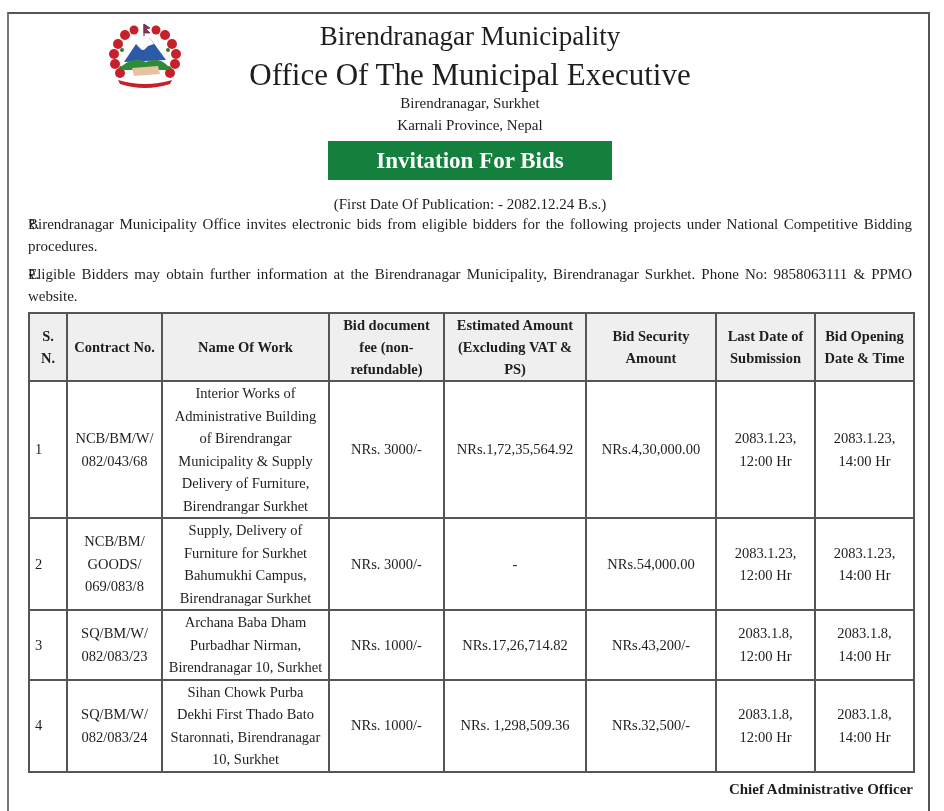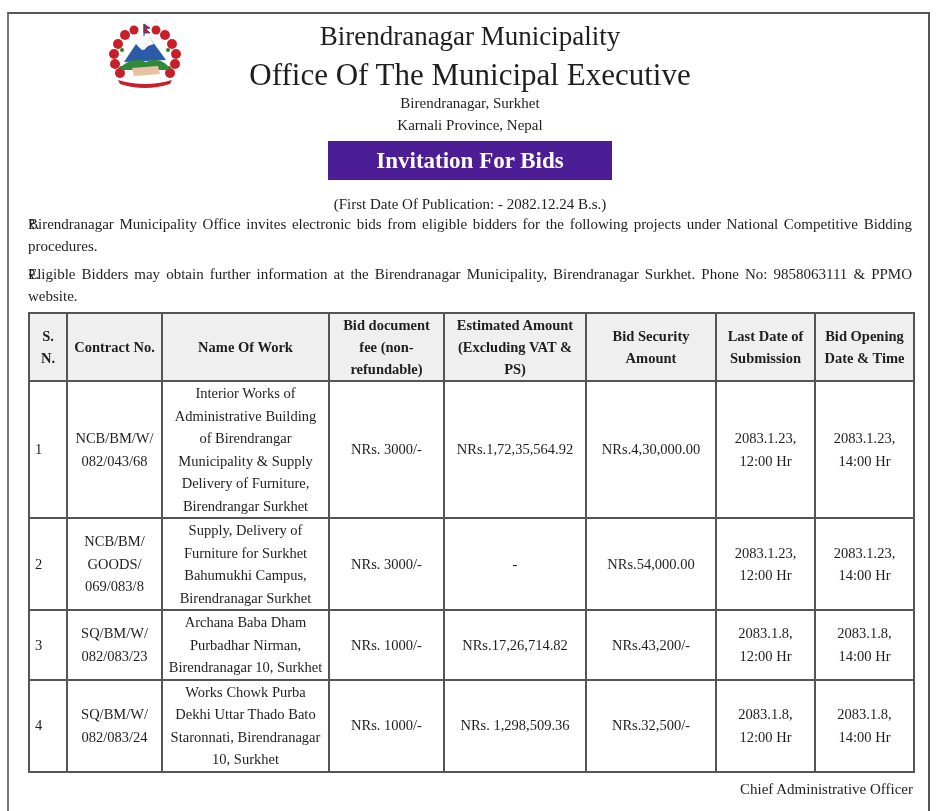--- a/index.html
+++ b/index.html
@@ -8,40 +8,40 @@
   .frame { position: absolute; left: 7px; top: 12px; width: 923px; height: 820px;
            border-left: 2px solid #777; border-top: 2px solid #555; border-right: 2px solid #555;
            box-sizing: border-box; }
   .emblem { position: absolute; left: 104px; top: 22px; width: 82px; height: 70px; }
   .hdr { position: absolute; left: 0; width: 944px; text-align: center; font-weight: normal; }
   .title1 { top: 21px; font-size: 27px; left: 0; width: 940px; }
   .title2 { top: 57px; font-size: 31px; left: 0; width: 940px; }
   .addr1 { top: 95px; font-size: 15px; width: 940px; text-align: center; }
   .addr2 { top: 117px; font-size: 15px; width: 940px; }
   .ifb { position: absolute; left: 328px; top: 141px; width: 284px; height: 39px;
-         background: #4c1d95; color: #fff; font-weight: bold; font-size: 23px;
+         background: #15803d; color: #fff; font-weight: bold; font-size: 23px;
          text-align: center; line-height: 39px; }
   .pubdate { top: 196px; font-size: 15px; width: 940px; }
   .para { position: absolute; left: 28px; width: 884px; font-size: 15px; line-height: 22px;
           text-align: justify; font-family: "Liberation Serif", serif; }
   .para .num { position: absolute; left: 0; top: 0; width: 20px; }
   .para .txt { display: block; text-align: justify; }
   .p1 { top: 213px; }
   .p2 { top: 263px; }
   table.bids { position: absolute; left: 28px; top: 312px; width: 885px; border-collapse: collapse;
                table-layout: fixed; font-size: 14.5px; }
   table.bids th, table.bids td { border: 2px solid #555; padding: 0 5px; vertical-align: middle; }
   table.bids th { background: #efefef; font-weight: bold; text-align: center; line-height: 22px; height: 66px; }
   table.bids td { line-height: 22.5px; text-align: center; }
   table.bids td.sn { text-align: left; padding-left: 5px; }
   .row1 td { height: 132px; }
   .row2 td { height: 86px; }
   .row3 td { height: 66px; }
   .row4 td { height: 88px; }
-  .signature { position: absolute; right: 31px; top: 781px; font-weight: normal; font-size: 15px; }
+  .signature { position: absolute; right: 31px; top: 781px; font-weight: bold; font-size: 15px; }
 </style>
 </head>
 <body>
 
 <div class="frame"></div>
 
 <svg class="emblem" viewBox="0 0 82 70">
 
   <g fill="#c8202a">
     <circle cx="14" cy="22" r="5"></circle>
@@ -143,21 +143,21 @@
       <td>Archana Baba Dham Purbadhar Nirman, Birendranagar 10, Surkhet</td>
       <td>NRs. 1000/-</td>
       <td>NRs.17,26,714.82</td>
       <td>NRs.43,200/-</td>
       <td>2083.1.8, 12:00 Hr</td>
       <td>2083.1.8, 14:00 Hr</td>
     </tr>
     <tr class="row4">
       <td class="sn">4</td>
       <td>SQ/BM/W/ 082/083/24</td>
-      <td>Works Chowk Purba Dekhi Uttar Thado Bato Staronnati, Birendranagar 10, Surkhet</td>
+      <td>Sihan Chowk Purba Dekhi First Thado Bato Staronnati, Birendranagar 10, Surkhet</td>
       <td>NRs. 1000/-</td>
       <td>NRs. 1,298,509.36</td>
       <td>NRs.32,500/-</td>
       <td>2083.1.8, 12:00 Hr</td>
       <td>2083.1.8, 14:00 Hr</td>
     </tr>
   </tbody>
 </table>
 
 <div class="signature">Chief Administrative Officer</div>

